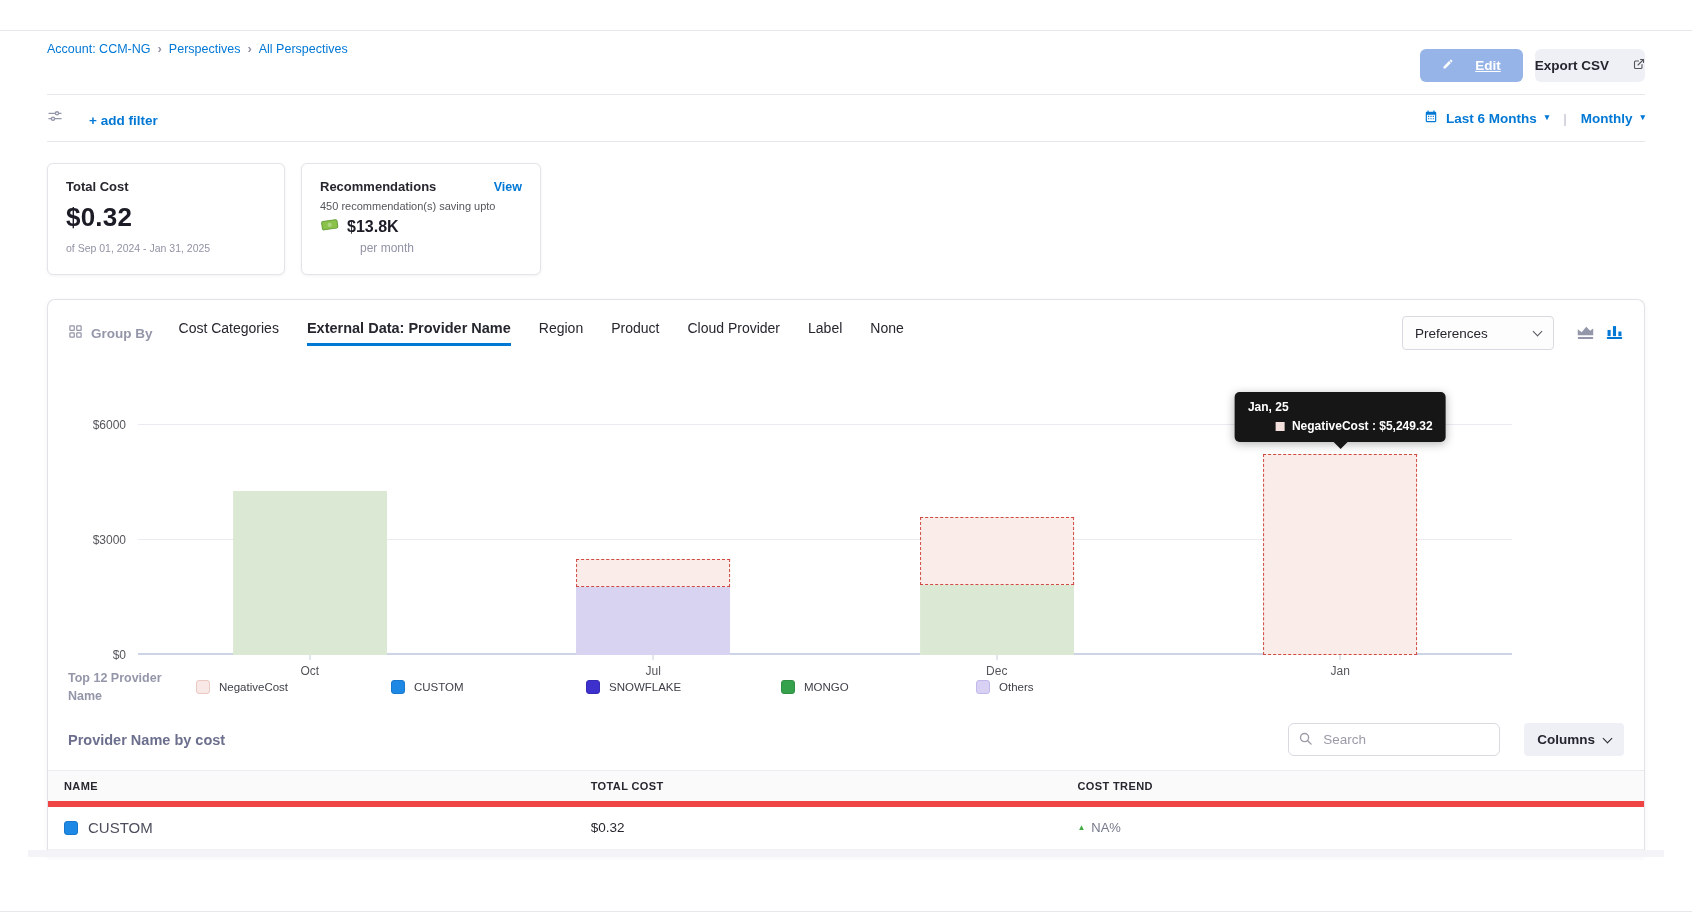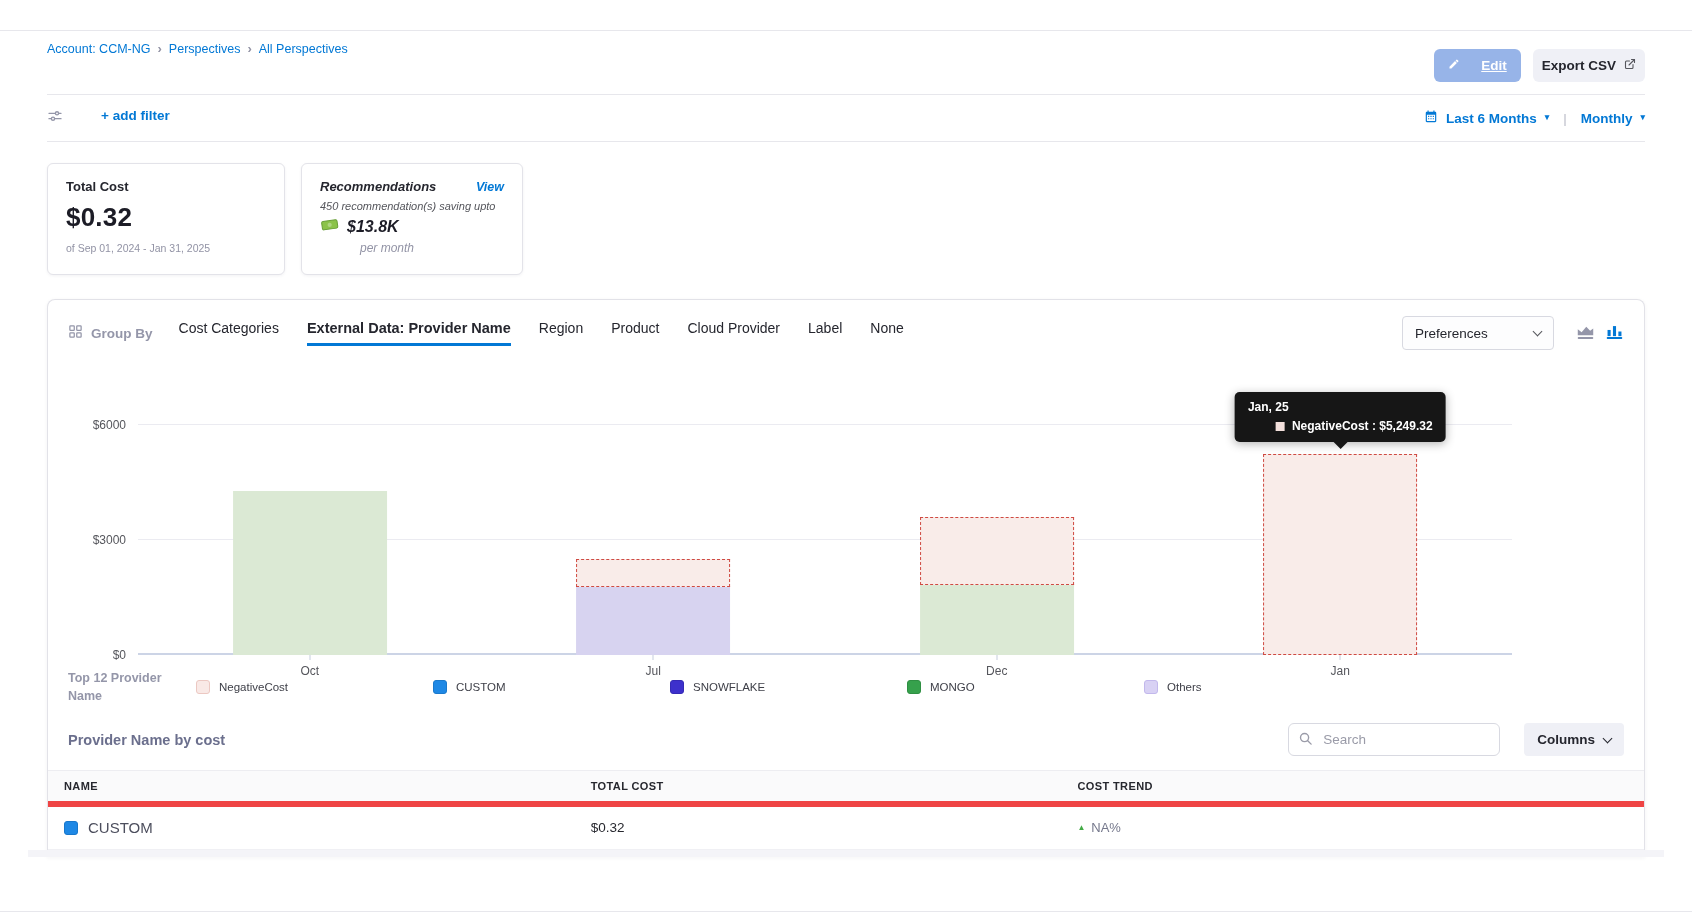--- a/index.html
+++ b/index.html
@@ -9,40 +9,40 @@
   .content { position:absolute; left:47px; right:47px; top:31px; }
 
   
   .header { display:flex; justify-content:space-between; align-items:flex-start;
     padding:10px 0 12px; border-bottom:1px solid #e7e7ec; }
   .crumbs { font-size:12.5px; color:#0278d5; display:flex; align-items:center; gap:7px; }
   .crumb-sep { color:#9293a5; font-size:13px; font-weight:bold; }
   .page-title { font-size:20px; font-weight:bold; color:#1c1c26; margin-top:7px; letter-spacing:.2px; }
   .hdr-btns { display:flex; gap:12px; margin-top:8px; }
   .btn-edit { background:#97b4e8; color:#fff; border:none; border-radius:6px;
-    font-family:inherit; font-size:13.5px; font-weight:bold; padding:9px 14px;
+    font-family:inherit; font-size:13.5px; font-weight:bold; padding:9px 22px;
     display:flex; align-items:center; gap:21px; cursor:pointer;text-decoration:underline; }
   .btn-export { background:#eff0f6; color:#25262e; border:none; border-radius:6px;
-    font-family:inherit; font-size:13.5px; font-weight:bold; padding:9px 9px;
-    display:flex; align-items:center; gap:8px; cursor:pointer; }
+    font-family:inherit; font-size:13.5px; font-weight:bold; padding:9px 0;
+    display:flex; align-items:center; gap:24px; cursor:pointer; }
 
   
   .filterbar { display:flex; justify-content:space-between; align-items:center; padding:13px 0; border-bottom:1px solid #e7e7ec; }
-  .filter-left { display:flex; align-items:flex-start; gap:38px; }
+  .filter-left { display:flex; align-items:flex-end; gap:26px; }
   .add-filter { color:#0278d5; font-size:13.5px; font-weight:bold; cursor:pointer; }
   .filter-right { display:flex; align-items:center; gap:8px; color:#0278d5; font-size:13.5px; font-weight:bold; }
   .caret { font-size:9px; color:#0278d5; position:relative; top:-1px; }
   .pipe { color:#b9bac6; font-weight:normal; margin:0 6px; }
 
   
   .cards { display:flex; gap:16px; margin-top:21px; }
   .card { background:#fff; border:1px solid #e3e3e9; border-radius:6px;
     box-shadow:0 1px 3px rgba(40,41,61,.06); padding:15px 18px; height:112px; }
   .card-cost { width:238px; }
-  .card-reco { width:222px;font-style:italic; }
+  .card-reco { width:240px; }
   .card-label { font-size:13px; font-weight:bold; color:#25262e; }
   .card-value { font-size:26px; font-weight:bold; color:#1c1c26; margin-top:8px; letter-spacing:.2px; }
   .card-period { font-size:10.5px; color:#9293a5; margin-top:9px; }
   .reco-top { display:flex; justify-content:space-between; align-items:baseline; }
   .view-link { color:#0278d5; font-size:12.5px; font-weight:bold; cursor:pointer; }
   .reco-line1 { font-size:11px; color:#55565c; margin-top:6px; }
   .reco-amt-row { display:flex; align-items:center; gap:7px; margin-top:5px; }
   .reco-amt { font-size:16px; font-weight:bold; color:#1c1c26; }
   .reco-line2 { font-size:12px; color:#9293a5; margin-top:5px;margin-left:40px; }
 
@@ -83,21 +83,21 @@
     border:7px solid transparent; border-top-color:#161616; }
   .tt-title { font-size:12px; font-weight:bold; }
   .tt-row { display:flex; align-items:center; gap:7px; margin-top:5px;padding-left:28px; }
   .tt-sq { width:9px; height:9px; background:#f3e0dc; display:inline-block; }
   .tt-text { font-size:12px; font-weight:bold; }
 
   
   .legend-row { display:flex; align-items:center; margin-top:14px; }
   .legend-title { width:128px; font-size:12.5px; font-weight:bold; color:#9496a9; line-height:1.45; }
   .legend-items { display:flex; }
-  .legend-item { width:237px; display:flex; align-items:center; gap:9px; }
+  .legend-item { width:195px; display:flex; align-items:center; gap:9px; }
   .swatch { width:14px; height:14px; border-radius:3px; border:1px solid rgba(0,0,0,.12); }
   .legend-label { font-size:11.5px; color:#3f4049; }
 
   
   .table-title-row { display:flex; justify-content:space-between; align-items:center; margin-top:18px; padding-bottom:14px; }
   .table-title { font-size:14.5px; font-weight:bold; color:#6b6f8d; }
   .table-tools { display:flex; align-items:center; gap:24px; }
   .searchbox { position:relative; }
   .searchbox input { width:212px; height:33px; border:1px solid #d8d9e1; border-radius:6px;
     padding:0 10px 0 34px; font-family:inherit; font-size:13.5px; color:#25262e; outline:none; }

